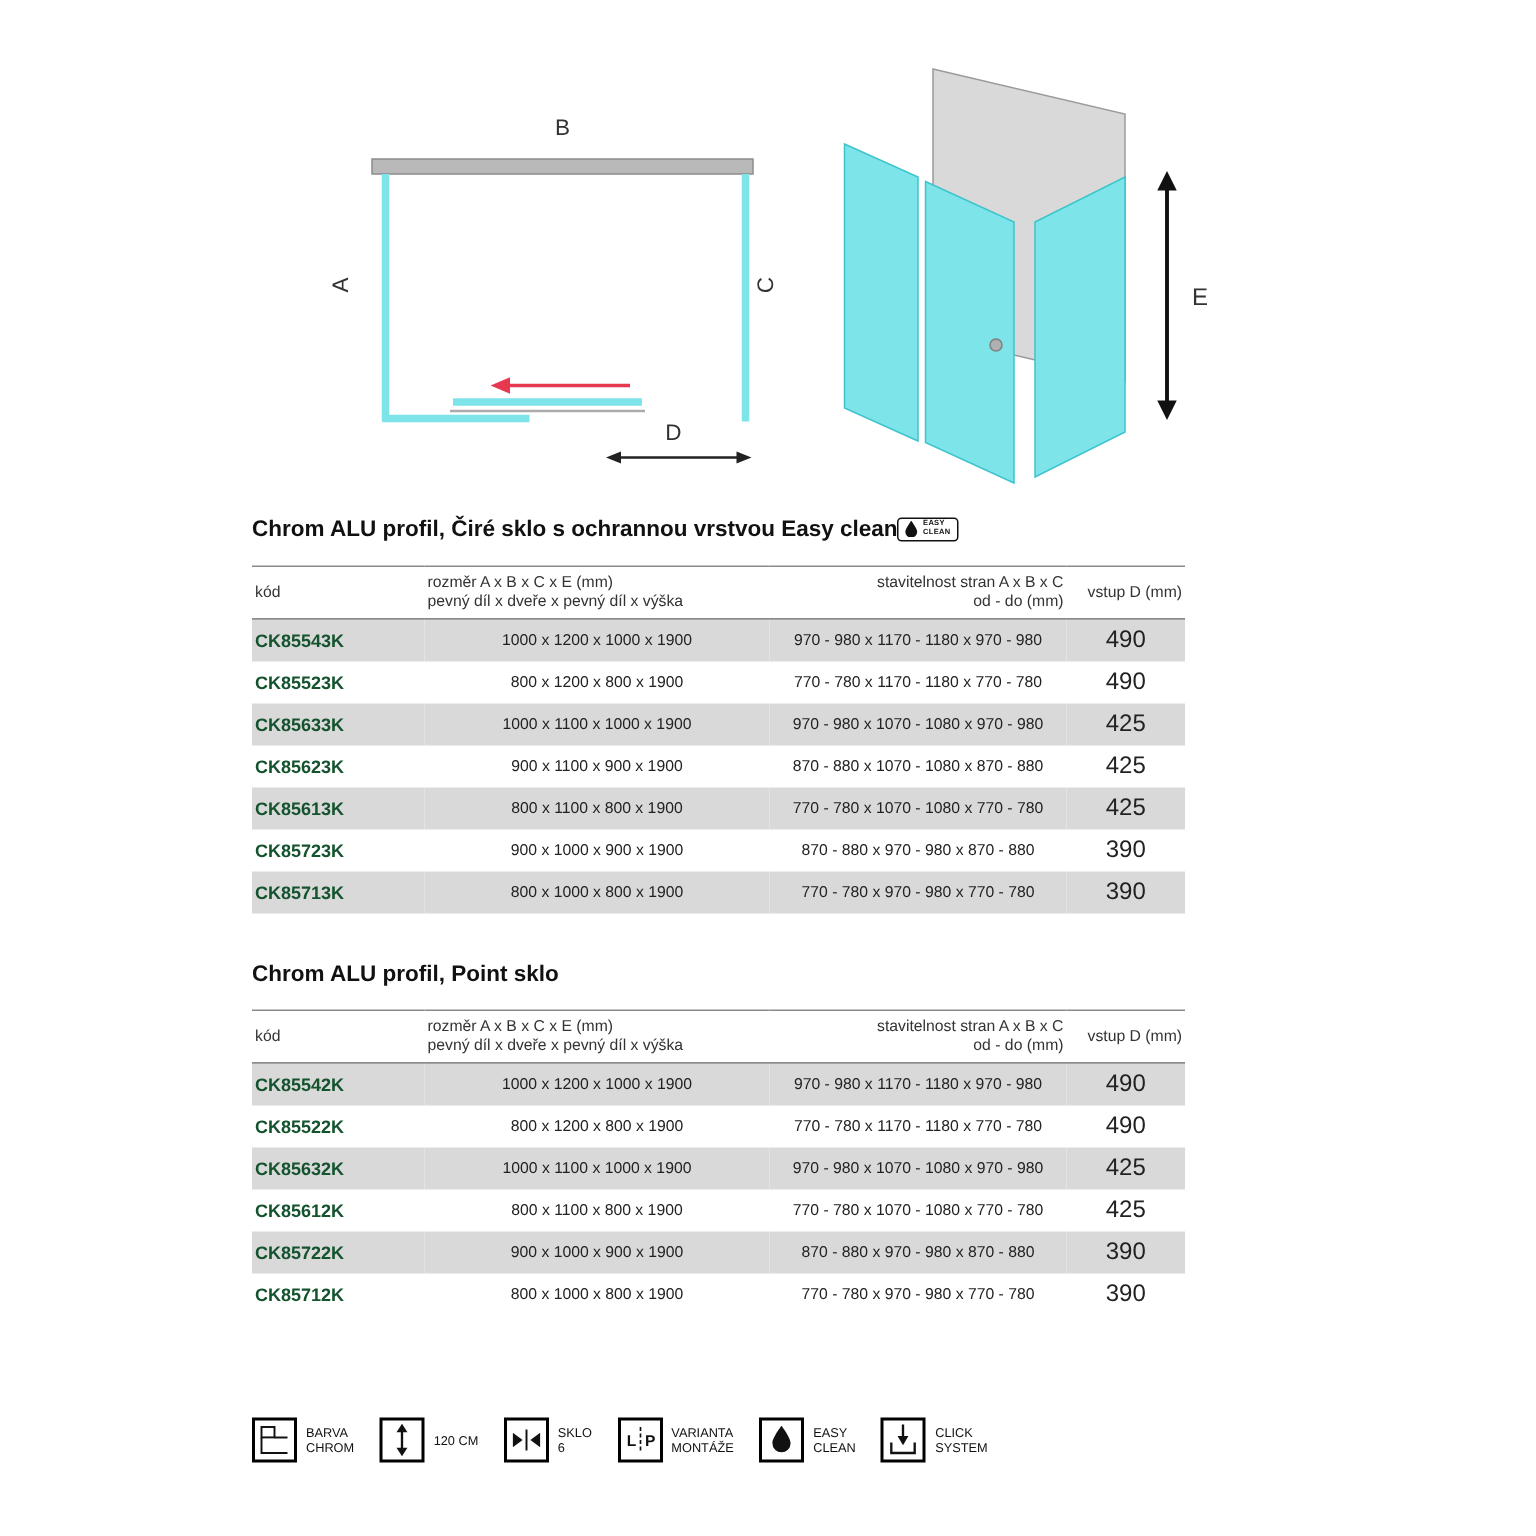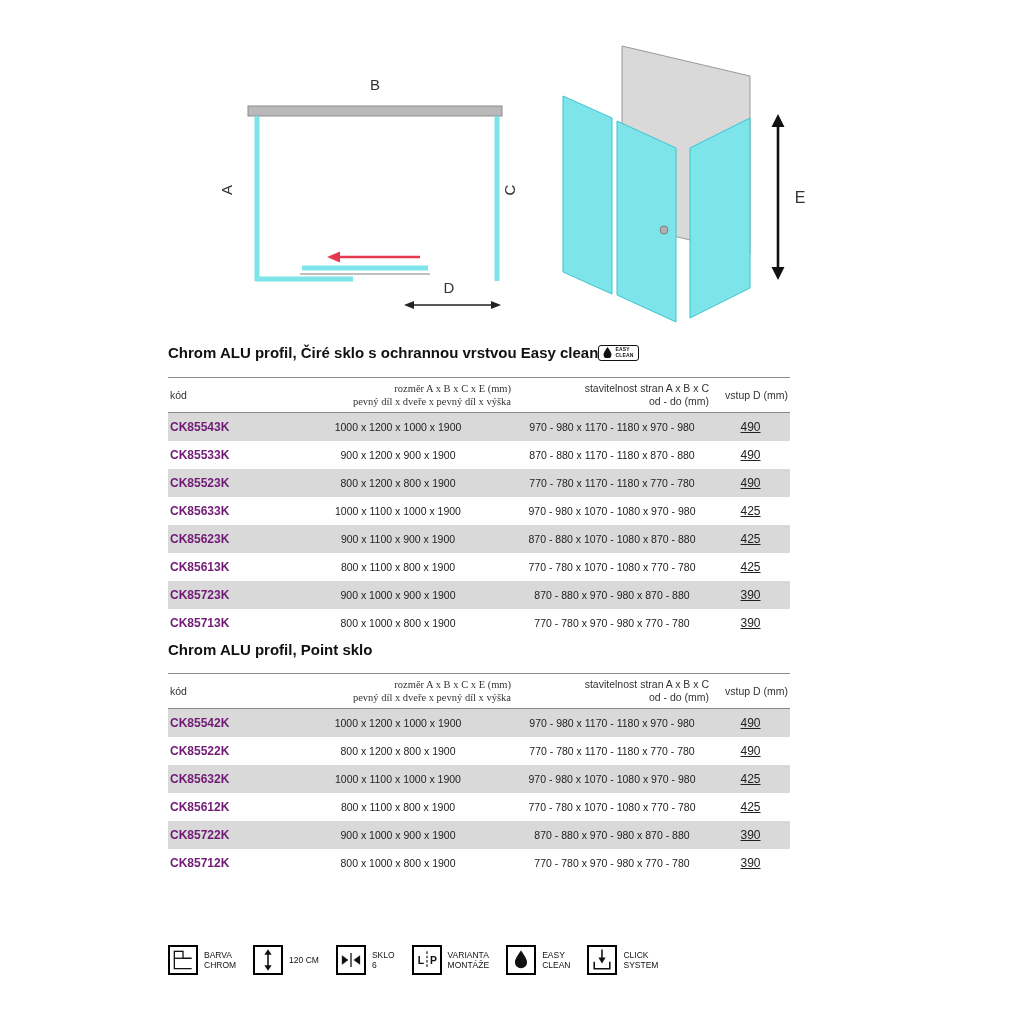--- a/index.html
+++ b/index.html
@@ -26,26 +26,26 @@
   .ec-badge .ec-text { display:flex; flex-direction:column; font-size:5px; line-height:1.15; font-weight:bold; letter-spacing:.2px; }
 
   
   table.spec { border-collapse:collapse; width:622px; table-layout:fixed; }
   table.spec th {
     border-top:1px solid #8a8a8a; border-bottom:1px solid #8a8a8a;
     font-weight:normal; font-size:10.5px; color:#333; padding:4px 2px; line-height:1.25;
     vertical-align:middle;
   }
   th.col-kod   { width:115px; text-align:left; padding-left:2px; }
-  th.col-rozmer{ width:230px; text-align:right;font-family:Liberation Serif, serif; }
+  th.col-rozmer{ width:230px; text-align:left; }
   th.col-stav  { width:198px; text-align:right; }
   th.col-vstup { width:79px;  text-align:right; }
   table.spec td { height:28px; font-size:10.5px; color:#222; text-align:center; vertical-align:middle; }
-  table.spec td.kod { text-align:left; font-weight:bold; font-size:12px; color:#701a75; padding-left:2px; }
-  table.spec td.vstup { font-size:12px;text-decoration:underline; }
+  table.spec td.kod { text-align:left; font-weight:bold; font-size:12px; color:#14532d; padding-left:2px; }
+  table.spec td.vstup { font-size:16px; }
   table.spec tbody tr:nth-child(odd) { background:#d9d9d9; }
 
   
   #footer-icons { display:flex; align-items:center; gap:17px; }
   .foot-item { display:flex; align-items:center; gap:6px; }
   .foot-icon {
     width:30px; height:30px; border:2px solid #000; background:#fff;
     display:flex; align-items:center; justify-content:center; flex:0 0 auto;
   }
   .foot-label { font-size:8.5px; line-height:1.2; color:#111; white-space:nowrap; }
@@ -126,26 +126,20 @@
     </tr>
   </thead>
   <tbody>
     <tr>
         <td class="kod">CK85543K</td>
         <td>1000 x 1200 x 1000 x 1900</td>
         <td>970 - 980 x 1170 - 1180 x 970 - 980</td>
         <td class="vstup">490</td>
       </tr>
     <tr>
-        <td class="kod">CK85533K</td>
-        <td>900 x 1200 x 900 x 1900</td>
-        <td>870 - 880 x 1170 - 1180 x 870 - 880</td>
-        <td class="vstup">490</td>
-      </tr>
-    <tr>
         <td class="kod">CK85523K</td>
         <td>800 x 1200 x 800 x 1900</td>
         <td>770 - 780 x 1170 - 1180 x 770 - 780</td>
         <td class="vstup">490</td>
       </tr>
     <tr>
         <td class="kod">CK85633K</td>
         <td>1000 x 1100 x 1000 x 1900</td>
         <td>970 - 980 x 1070 - 1080 x 970 - 980</td>
         <td class="vstup">425</td>

